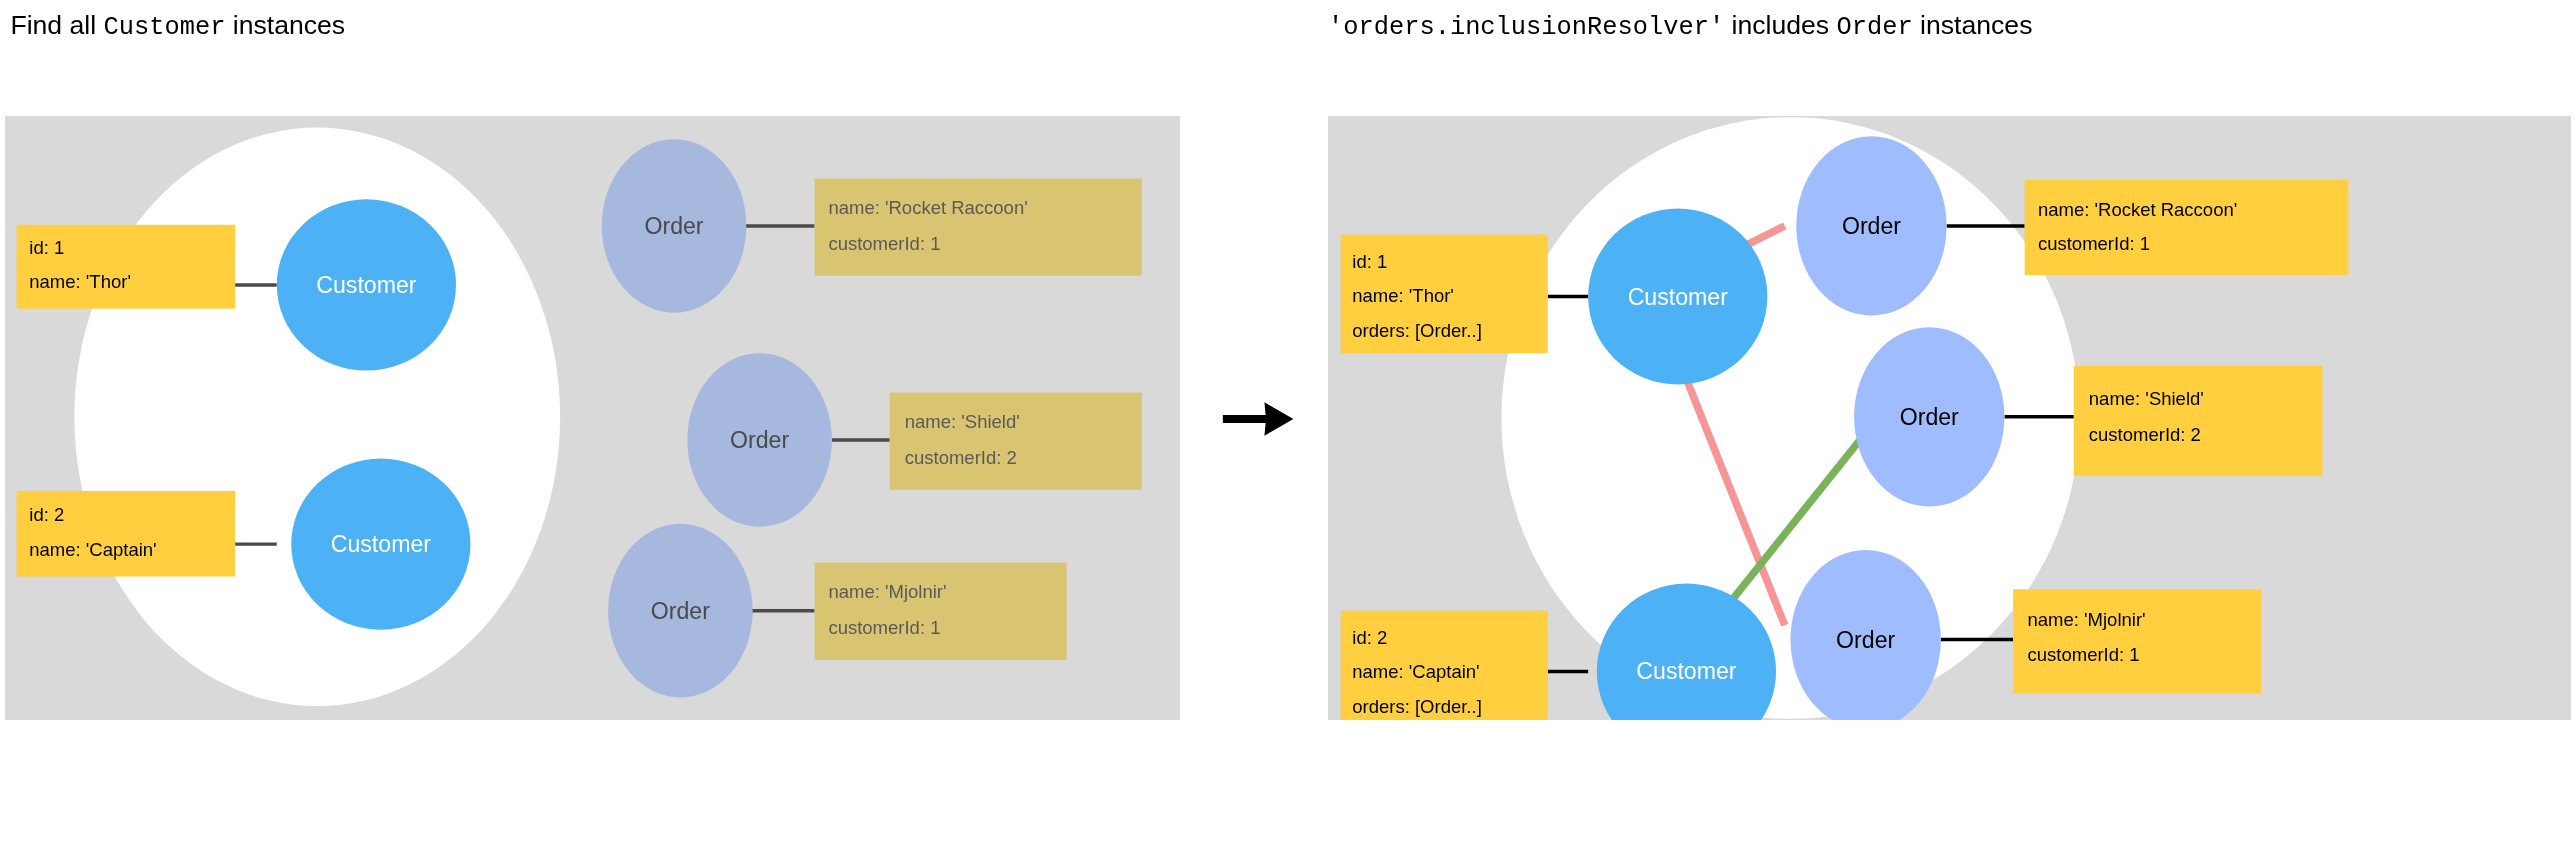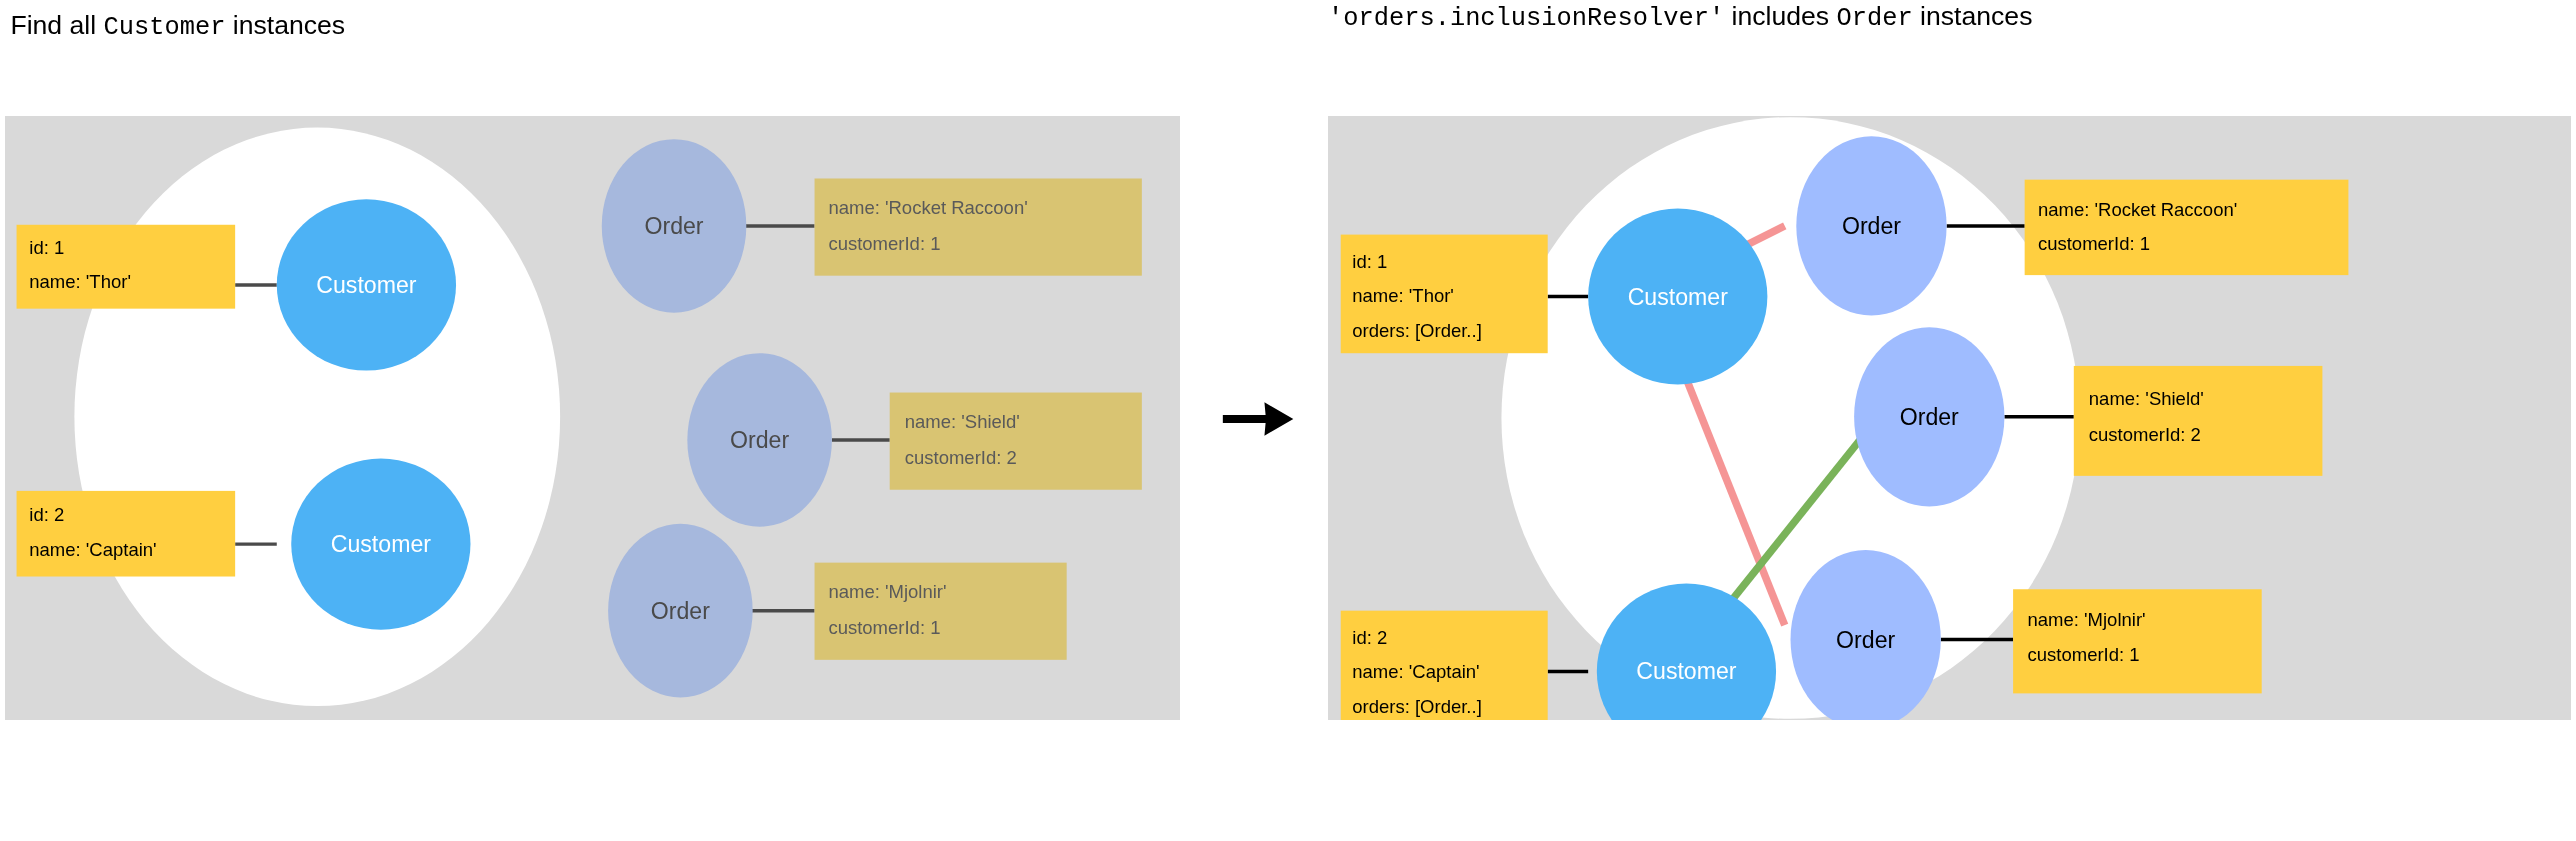--- a/index.html
+++ b/index.html
@@ -24,21 +24,21 @@
     font-size: 26.6px;
     color: #000000;
     font-family: "Liberation Sans", sans-serif;
     letter-spacing: 0px;
   }
   .panel-title .mono {
     font-family: "Liberation Mono", monospace;
     font-size: 25.4px;
   }
   #title-left { left: 10.4px; top: 10.4px; }
-  #title-right { left: 1328px; top: 1px; }
+  #title-right { left: 1328px; top: 10px; }
 
   .panel {
     position: absolute;
     background: #d9d9d9;
   }
   #panel-left  { left: 4.6px;    top: 116px; width: 1175px; height: 604px; }
   #panel-right { left: 1328px; top: 116px; width: 1243px; height: 604px; }
 
   .panel svg { display: block; width: 100%; height: 100%; }
 

